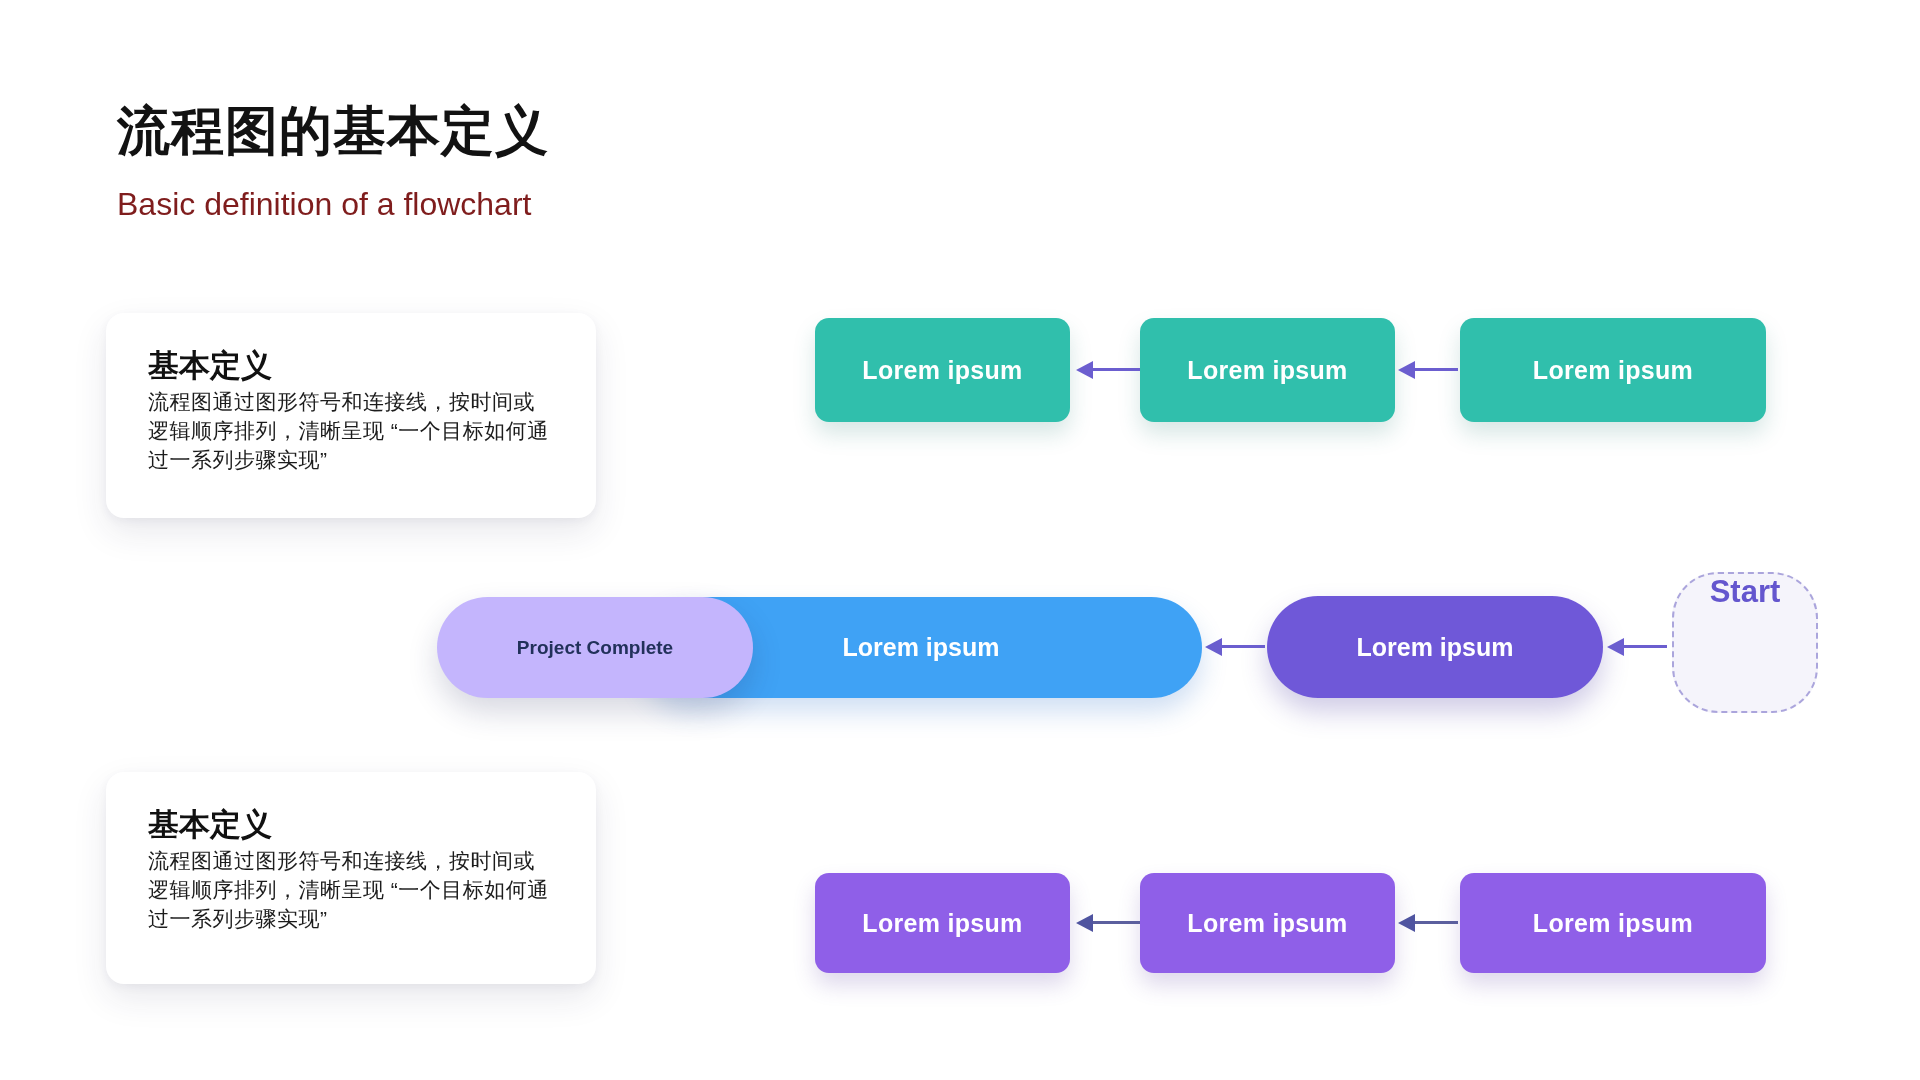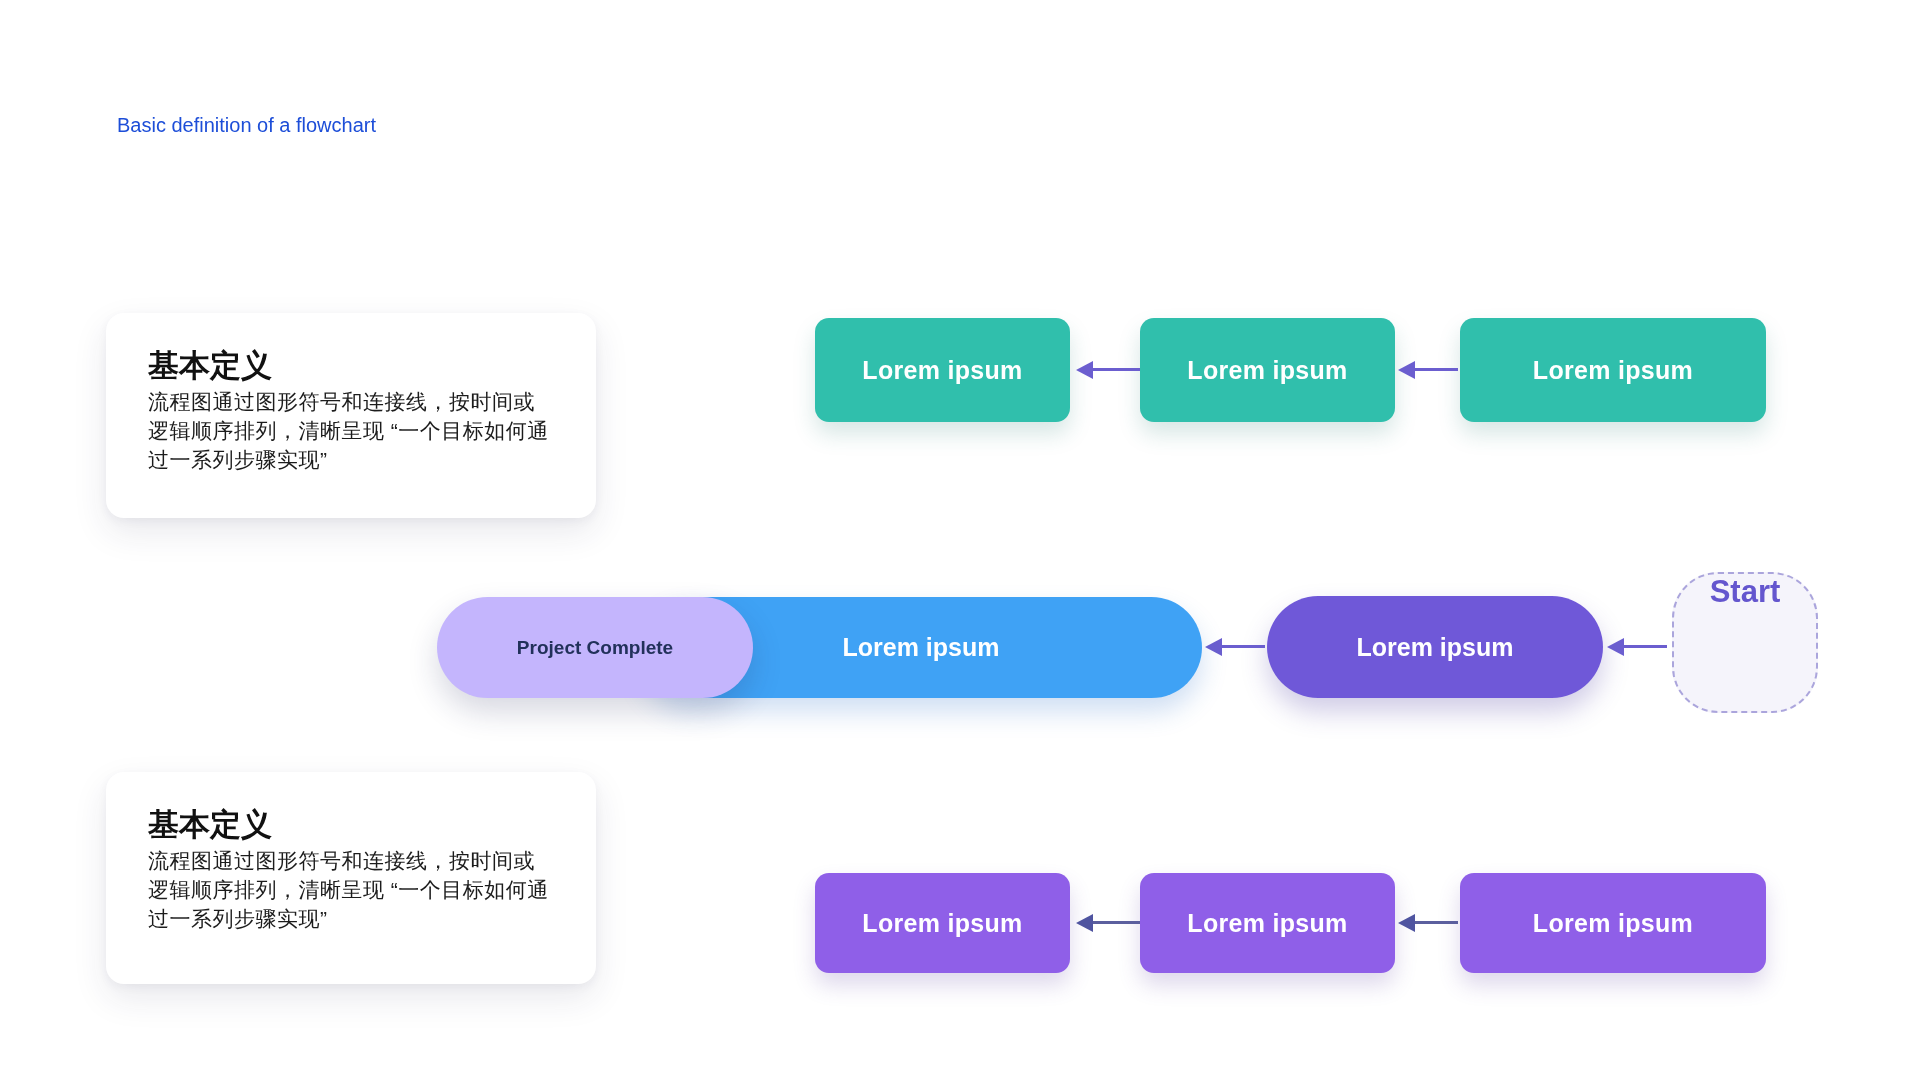--- a/index.html
+++ b/index.html
@@ -14,23 +14,23 @@
   
   .header { position: absolute; left: 117px; top: 96px; }
   .header h1 {
     font-size: 53px;
     font-weight: 900;
     color: #121212;
     letter-spacing: 1px;
   }
   .header p {
     margin-top: 18px;
-    font-size: 20px;
+    font-size: 32px;
     font-weight: 400;
-    color: #1d4ed8;
+    color: #7f1d1d;
   }
 
   
   .card {
     position: absolute;
     left: 106px;
     width: 490px;
     background: #ffffff;
     border-radius: 18px;
     box-shadow: 0 14px 34px rgba(40, 44, 80, 0.10), 0 3px 10px rgba(40, 44, 80, 0.05);
@@ -149,20 +149,21 @@
   .at2 { left: 1412px; top: 368px; width: 46px; }
   .am1 { left: 1219px; top: 645px; width: 46px; }
   .am2 { left: 1621px; top: 645px; width: 46px; }
   .ab1 { left: 1090px; top: 921px; width: 50px; }
   .ab2 { left: 1412px; top: 921px; width: 46px; }
 </style>
 </head>
 <body>
 
 <div class="header">
+  <h1>流程图的基本定义</h1>
   <p>Basic definition of a flowchart</p>
 </div>
 
 <div class="card card-top">
   <h2>基本定义</h2>
   <div class="card-body">流程图通过图形符号和连接线，按时间或逻辑顺序排列，清晰呈现 “一个目标如何通过一系列步骤实现”</div>
 </div>
 
 <div class="card card-bottom">
   <h2>基本定义</h2>

